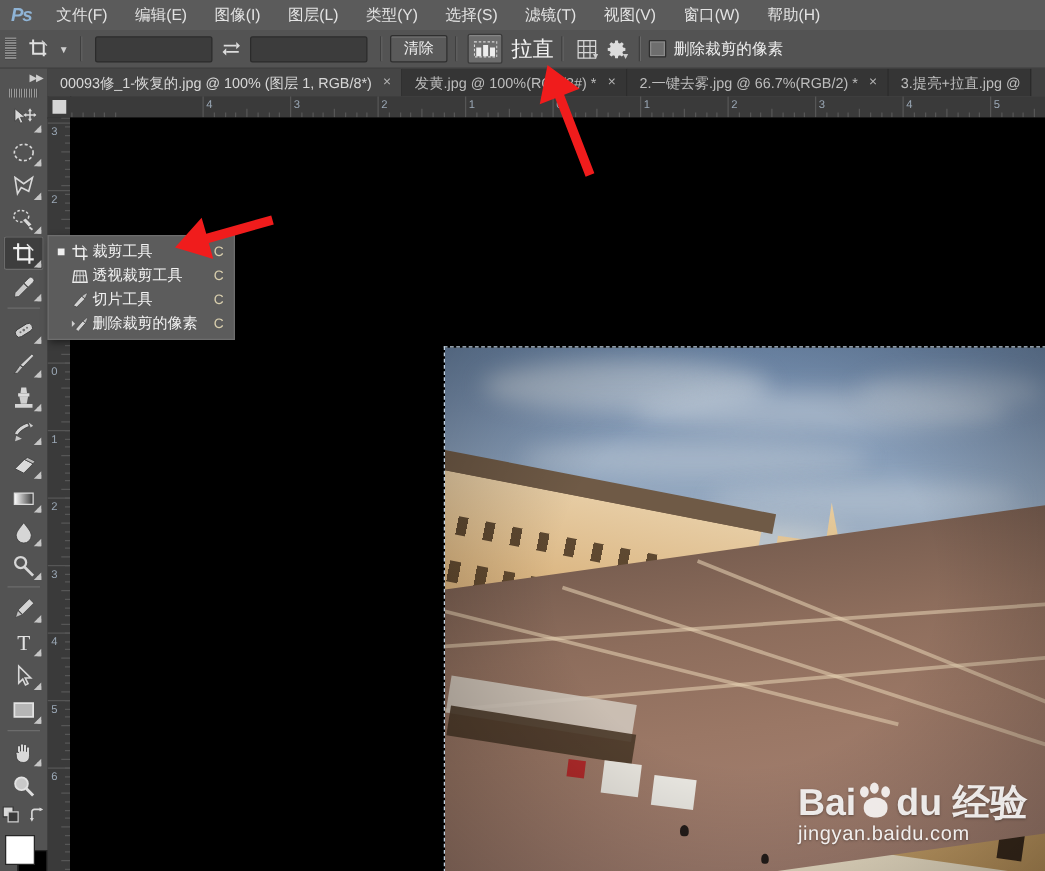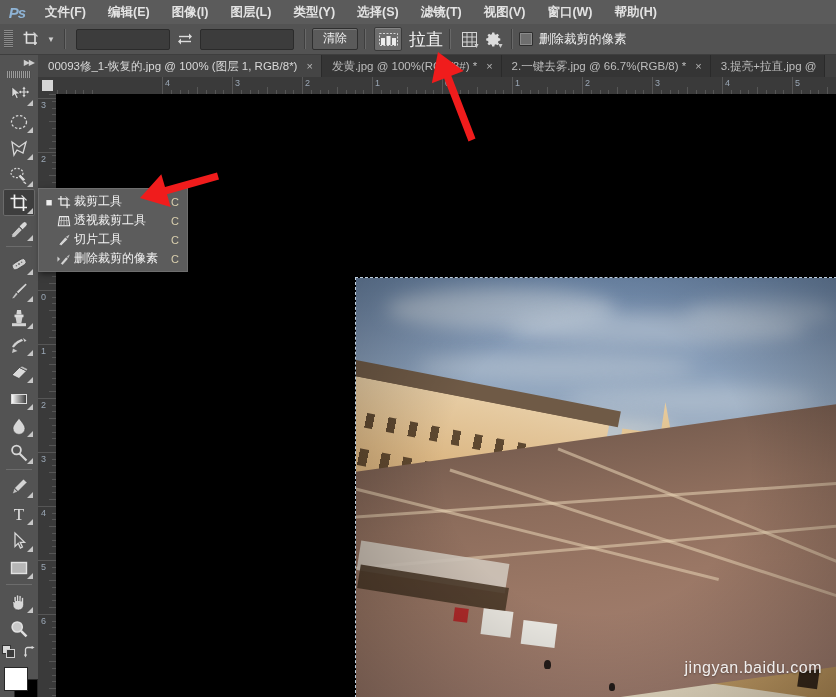--- a/index.html
+++ b/index.html
@@ -20,21 +20,20 @@
   }
   .ps-logo{
     width:34px;height:22px;display:flex;align-items:center;justify-content:center;
     color:#8fb4d6;font-weight:bold;font-size:15px;letter-spacing:-1px;
     font-family:"Liberation Sans",sans-serif;
     font-style:italic;
   }
   .menu-item{
     padding:0 11px;height:24px;line-height:24px;color:#e3e3e3;font-size:12.5px;
     white-space:nowrap;
-    font-weight:bold;
   }
 
   
   .optionsbar{
     position:absolute;left:0;top:24px;width:836px;height:30px;
     background:#535353;border-bottom:1px solid #3e3e3e;
     display:flex;align-items:center;
   }
   .grip{
     width:9px;height:18px;margin:0 5px 0 4px;
@@ -548,21 +547,21 @@
   <div class="tabbar">
     <div class="tab active">
       <span>00093修_1-恢复的.jpg @ 100% (图层 1, RGB/8*)</span>
       <span class="x">×</span>
     </div>
     <div class="tab">
       <span>发黄.jpg @ 100%(RGB/8#) *</span>
       <span class="x">×</span>
     </div>
     <div class="tab">
-      <span>2.一键去雾.jpg @ 66.7%(RGB/8) *</span>
+      <span>2.一键去雾.jpg @ 66.7%(RGB/2) *</span>
       <span class="x">×</span>
     </div>
     <div class="tab">
       <span>3.提亮+拉直.jpg @</span>
     </div>
   </div>
 
   <div class="ruler-corner"></div>
   <div class="ruler-h" id="rulerH">
       <div class="rh-maj" style="left: 106px;"></div>
@@ -858,20 +857,29 @@
       <div style="position:absolute;left:126px;top:332px;width:30px;height:26px;background:#e9e6df;transform:rotate(7deg);"></div>
       <div style="position:absolute;left:166px;top:344px;width:34px;height:24px;background:#eceae4;transform:rotate(7deg);"></div>
       <div style="position:absolute;left:98px;top:330px;width:14px;height:14px;background:#b02a2a;transform:rotate(7deg);"></div>
 
       <div class="pigeon" style="left:188px;top:382px;"></div>
       <div class="pigeon" style="left:253px;top:405px;width:6px;height:8px;"></div>
 
       <div class="photo-vig"></div>
 
       <div class="watermark">
+        <div class="wm-main">
+          <span>Bai</span><span class="paw">
+            <i style="left:2px;top:0px;width:7px;height:9px;"></i>
+            <i style="left:10px;top:-3px;width:7px;height:9px;"></i>
+            <i style="left:19px;top:0px;width:7px;height:9px;"></i>
+            <i style="left:5px;top:9px;width:19px;height:16px;border-radius:48% 48% 42% 42%;"></i>
+          </span><span>du</span>
+          <span>经验</span>
+        </div>
         <div class="wm-sub">jingyan.baidu.com</div>
       </div>
     </div>
 
     <div class="crop-border"></div>
   </div>
 
   <div class="flyout">
 
     <div class="fly-item">

